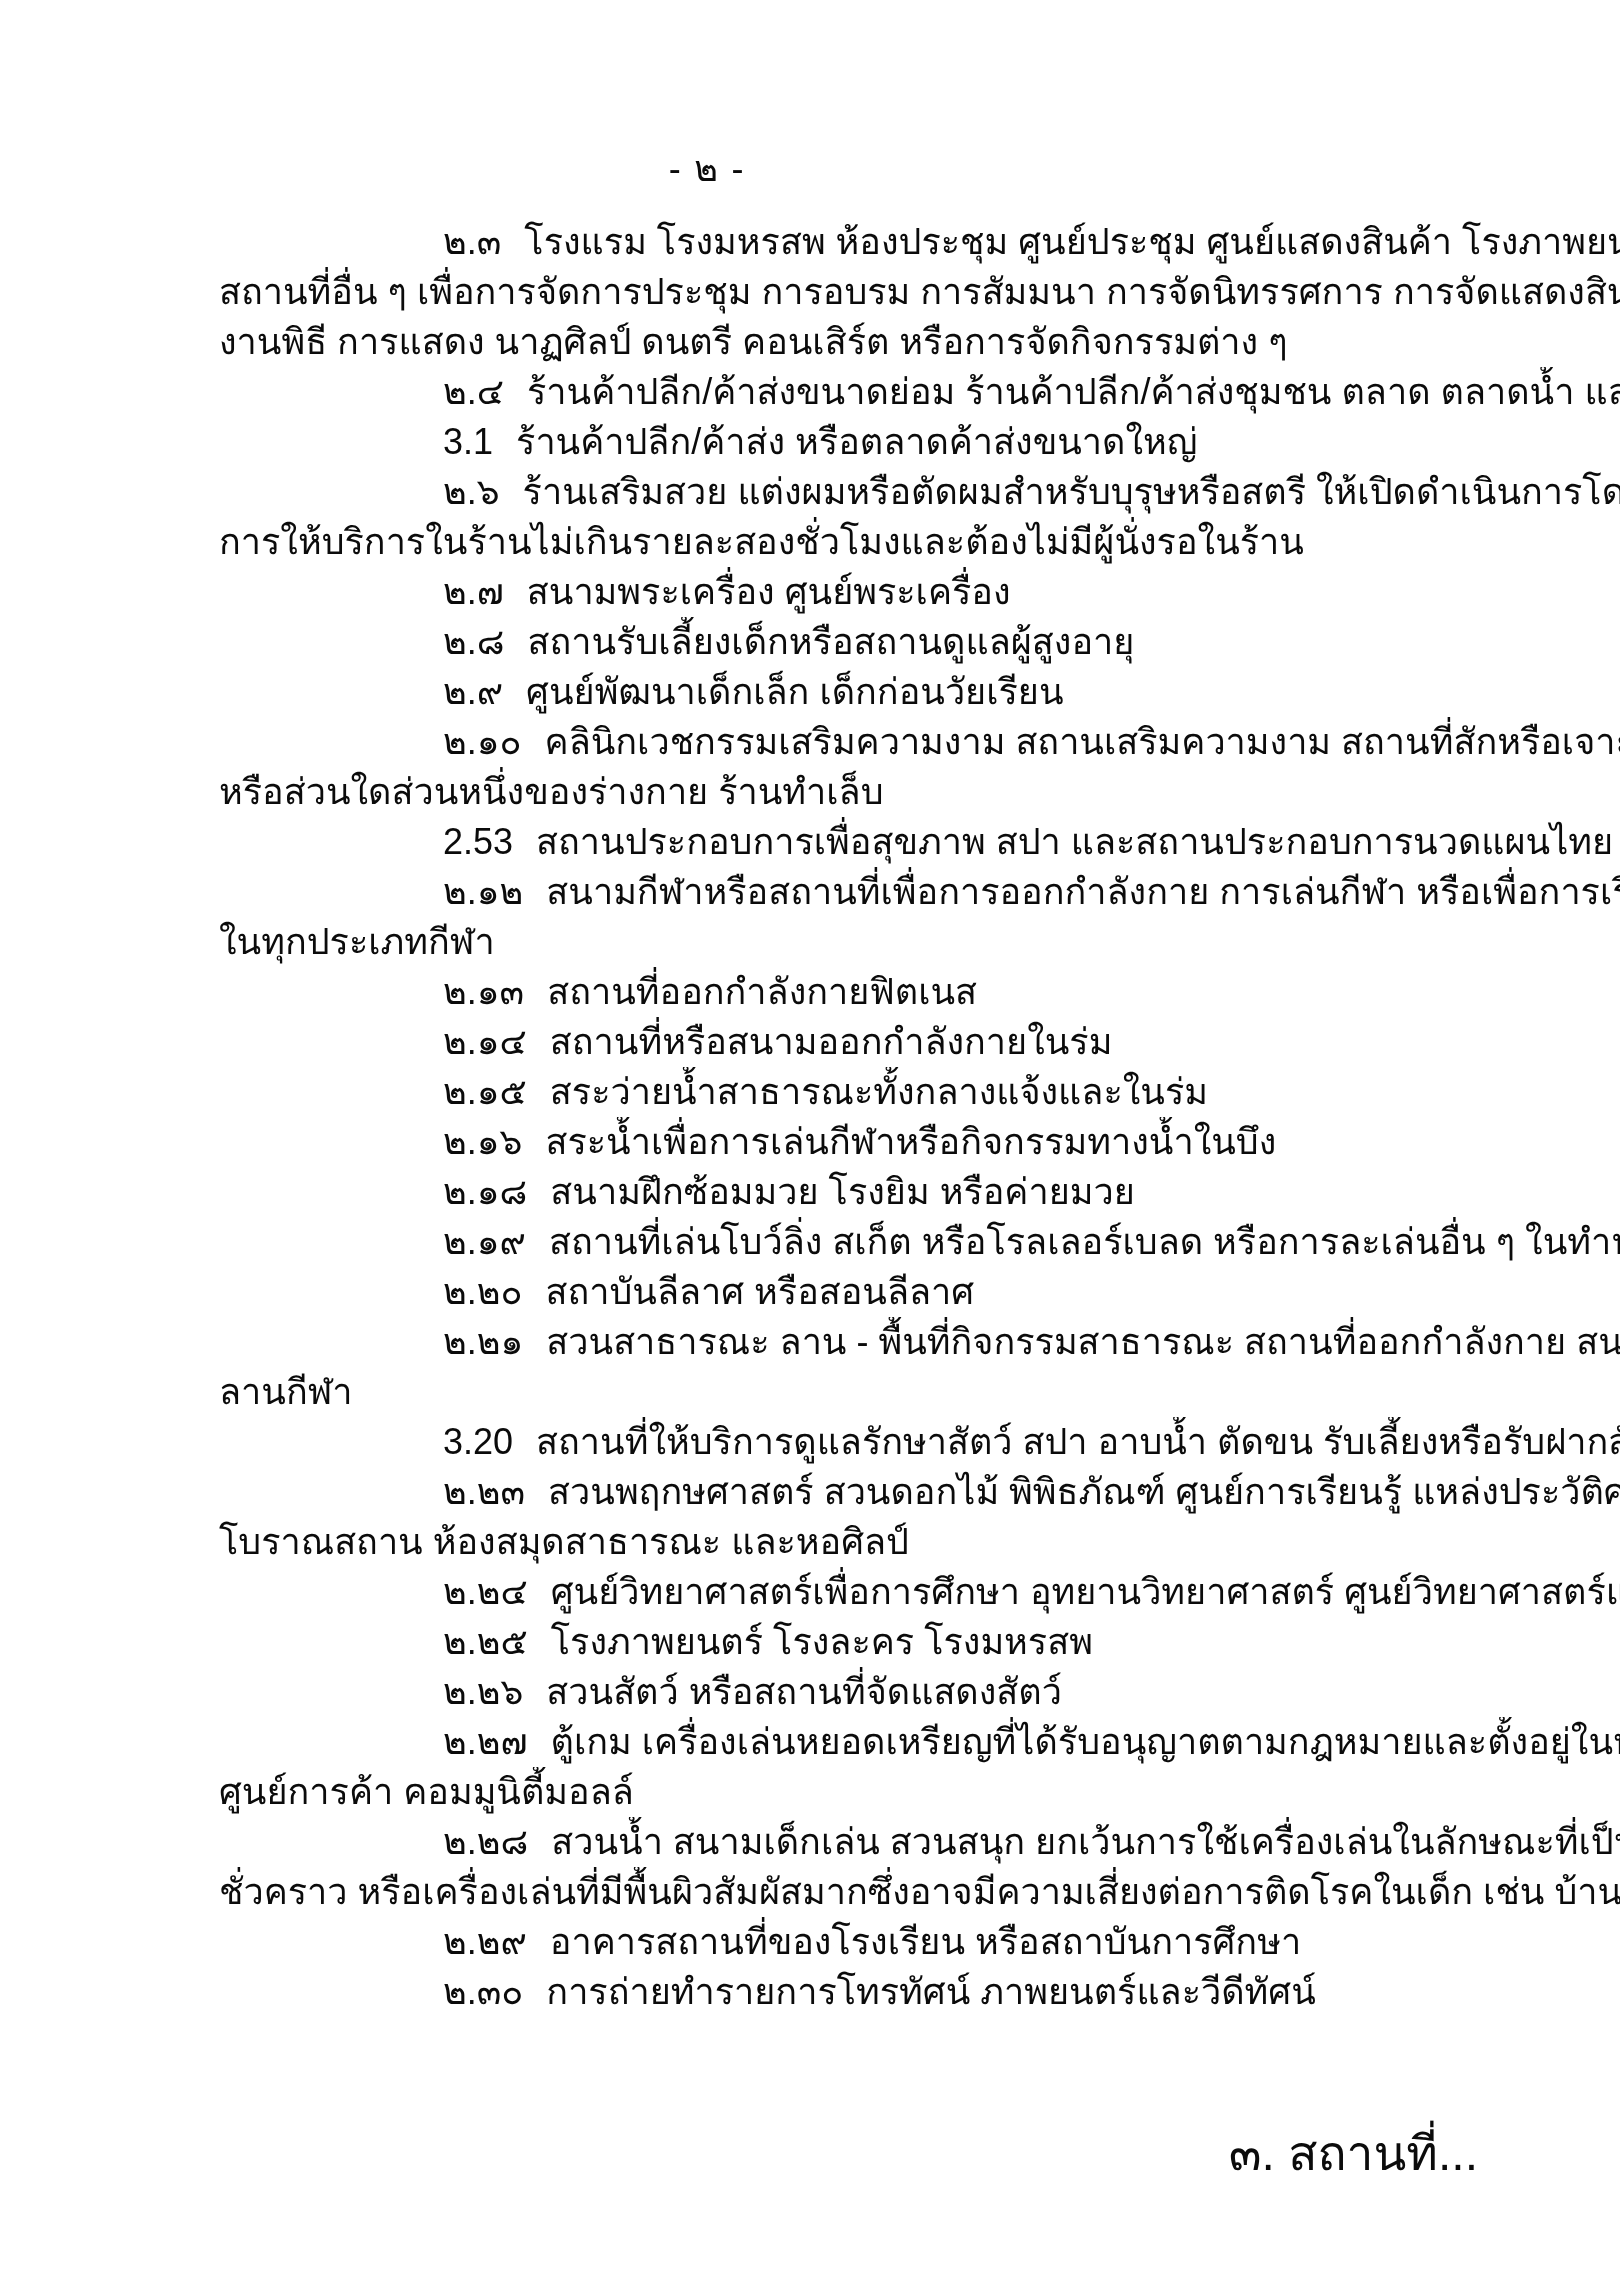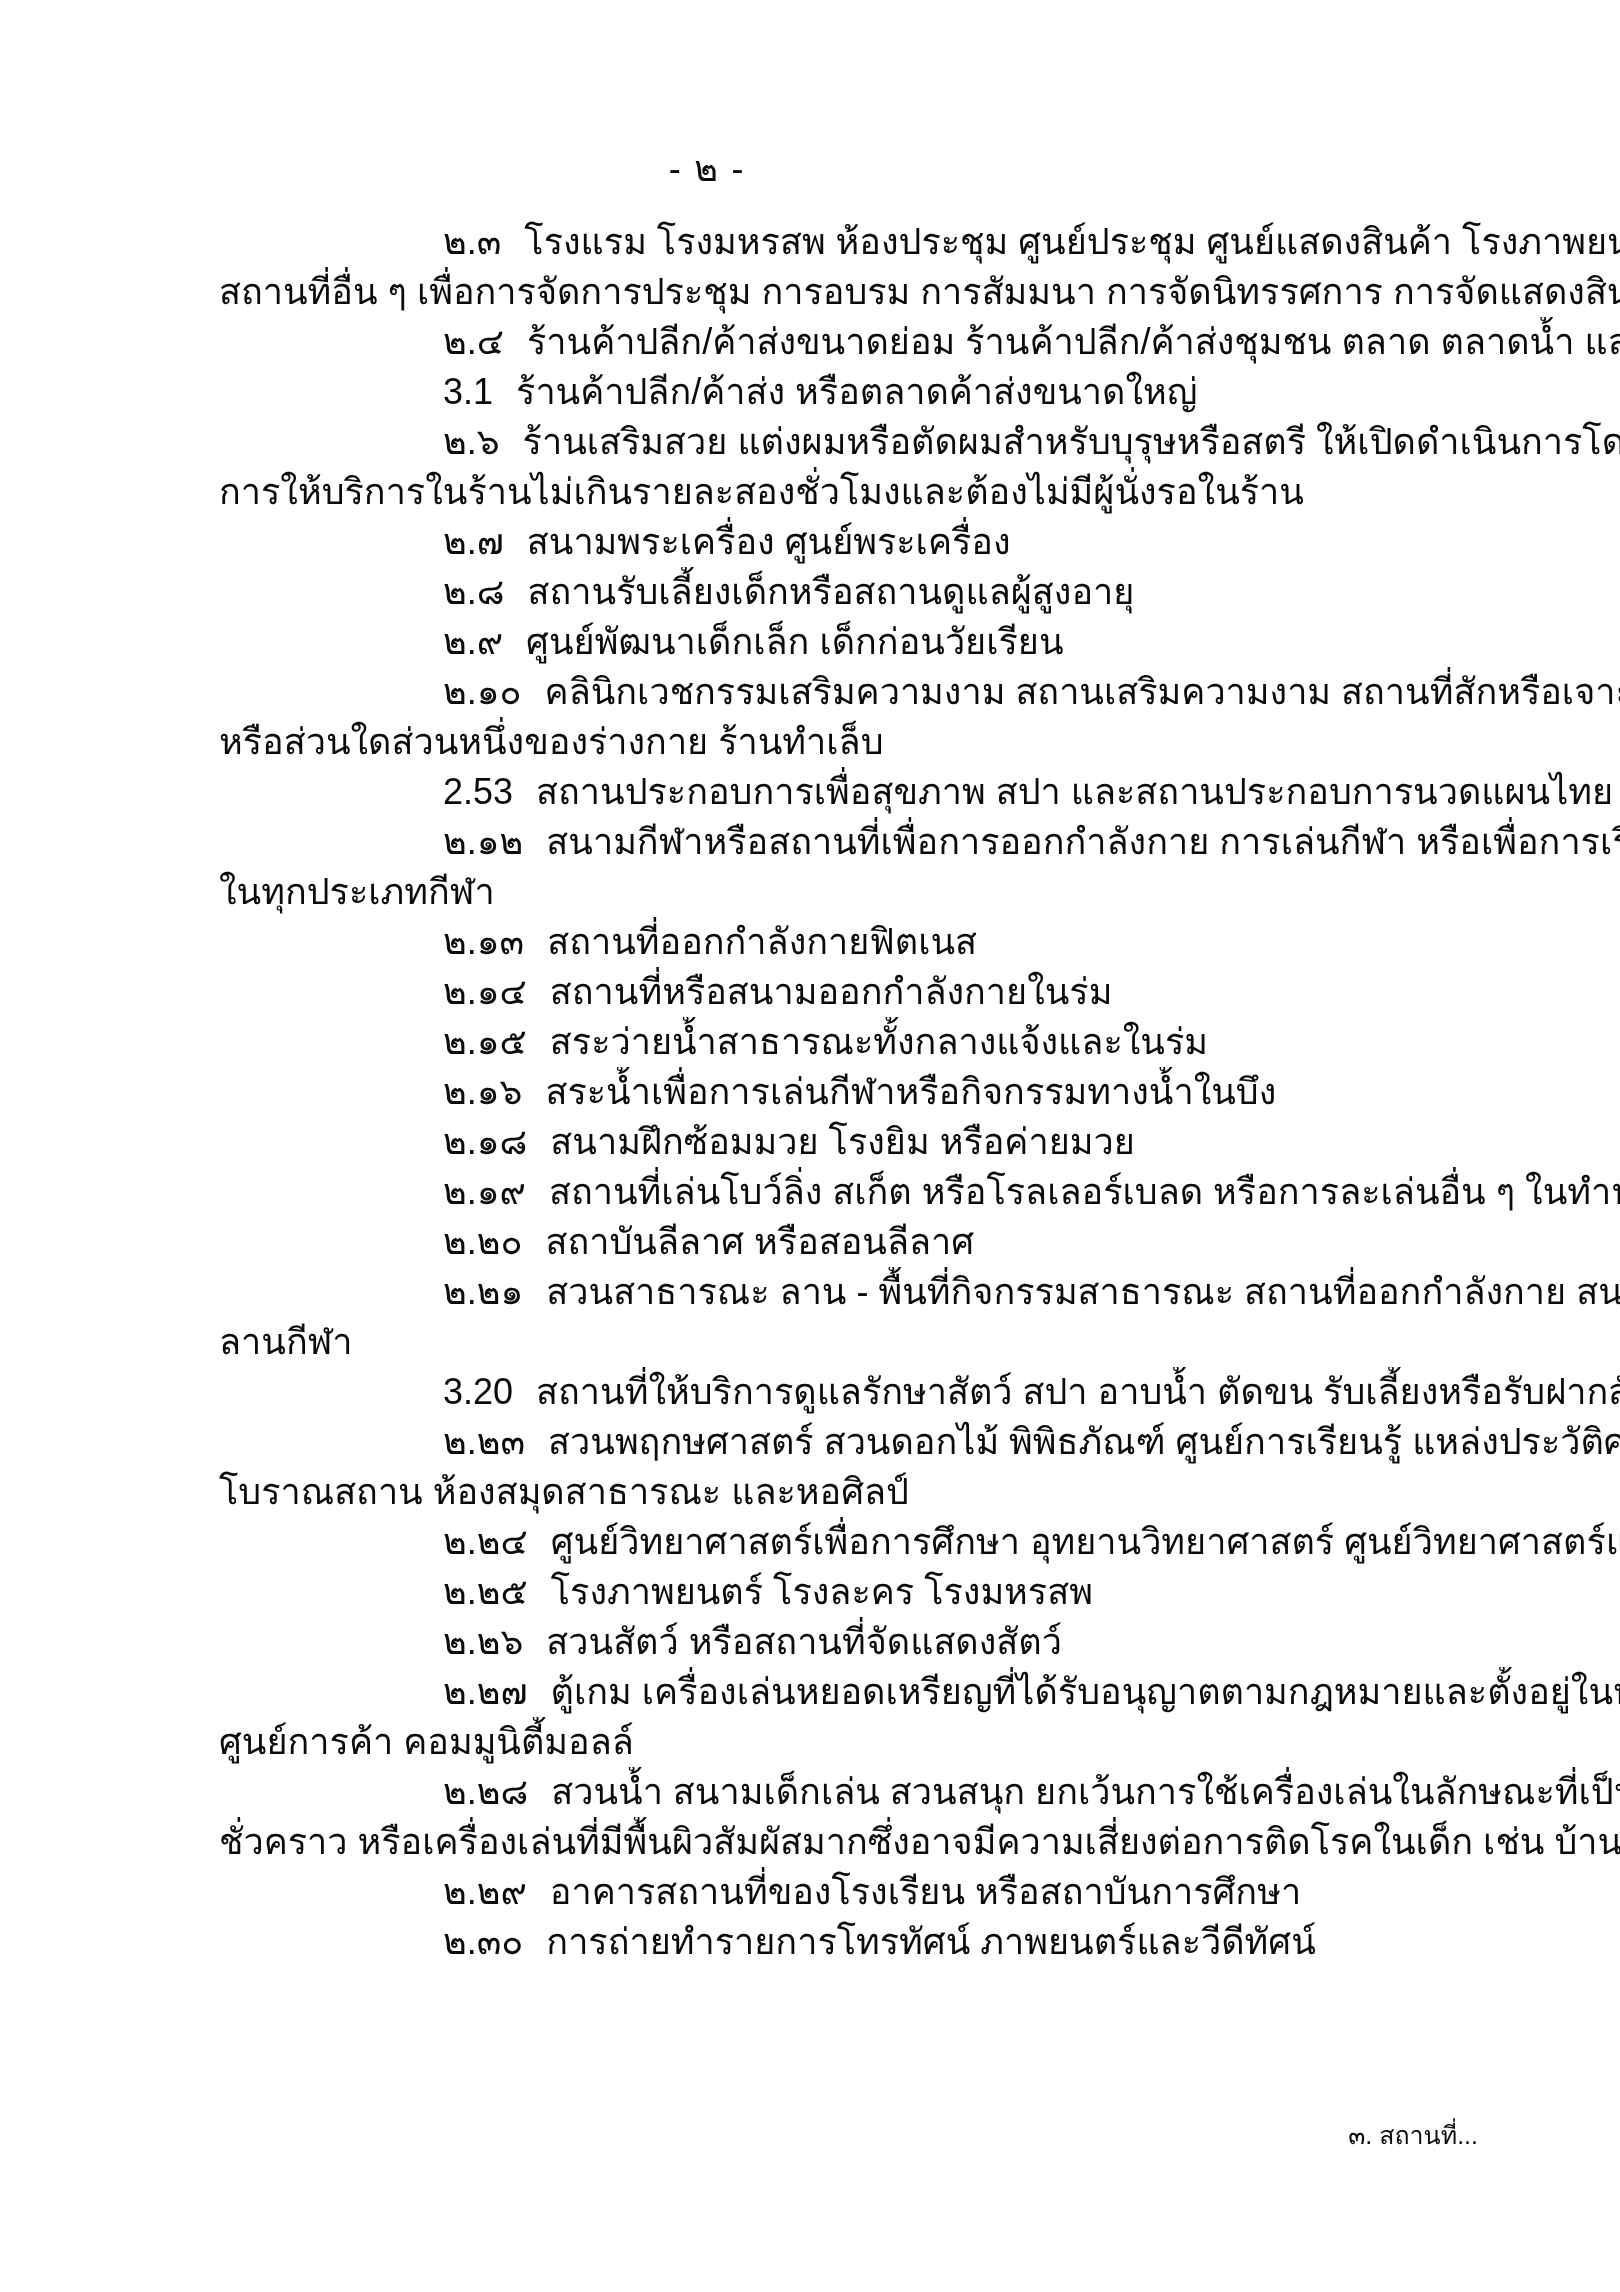--- a/index.html
+++ b/index.html
@@ -36,35 +36,36 @@
     white-space: nowrap;
     overflow: hidden;
   }
   .line.first { padding-left: 443px; }
   .line.cont  { padding-left: 219px; }
   .num { margin-right: 23px; }
   .footer {
     position: absolute;
     top: 2115px;
     right: 142px;
-    font-size: 25px;
+    font-size: 48px;
     white-space: nowrap;
   }
 </style>
 </head>
 <body>
 
 <div class="page">
 
   <div class="pagenum">- ๒ -</div>
 
   <div class="doc-body">
 
     <div class="line first"><span class="num">๒.๓</span><span>โรงแรม โรงมหรสพ ห้องประชุม ศูนย์ประชุม ศูนย์แสดงสินค้า โรงภาพยนตร์ หรือ</span></div>
     <div class="line cont">สถานที่อื่น ๆ เพื่อการจัดการประชุม การอบรม การสัมมนา การจัดนิทรรศการ การจัดแสดงสินค้า การจัดเลี้ยง</div>
+    <div class="line cont">งานพิธี การแสดง นาฏศิลป์ ดนตรี คอนเสิร์ต หรือการจัดกิจกรรมต่าง ๆ</div>
 
     <div class="line first"><span class="num">๒.๔</span><span>ร้านค้าปลีก/ค้าส่งขนาดย่อม ร้านค้าปลีก/ค้าส่งชุมชน ตลาด ตลาดน้ำ และตลาดนัด</span></div>
 
     <div class="line first"><span class="num">3.1</span><span>ร้านค้าปลีก/ค้าส่ง หรือตลาดค้าส่งขนาดใหญ่</span></div>
 
     <div class="line first"><span class="num">๒.๖</span><span>ร้านเสริมสวย แต่งผมหรือตัดผมสำหรับบุรุษหรือสตรี ให้เปิดดำเนินการโดยจำกัดเวลา</span></div>
     <div class="line cont">การให้บริการในร้านไม่เกินรายละสองชั่วโมงและต้องไม่มีผู้นั่งรอในร้าน</div>
 
     <div class="line first"><span class="num">๒.๗</span><span>สนามพระเครื่อง ศูนย์พระเครื่อง</span></div>
 

